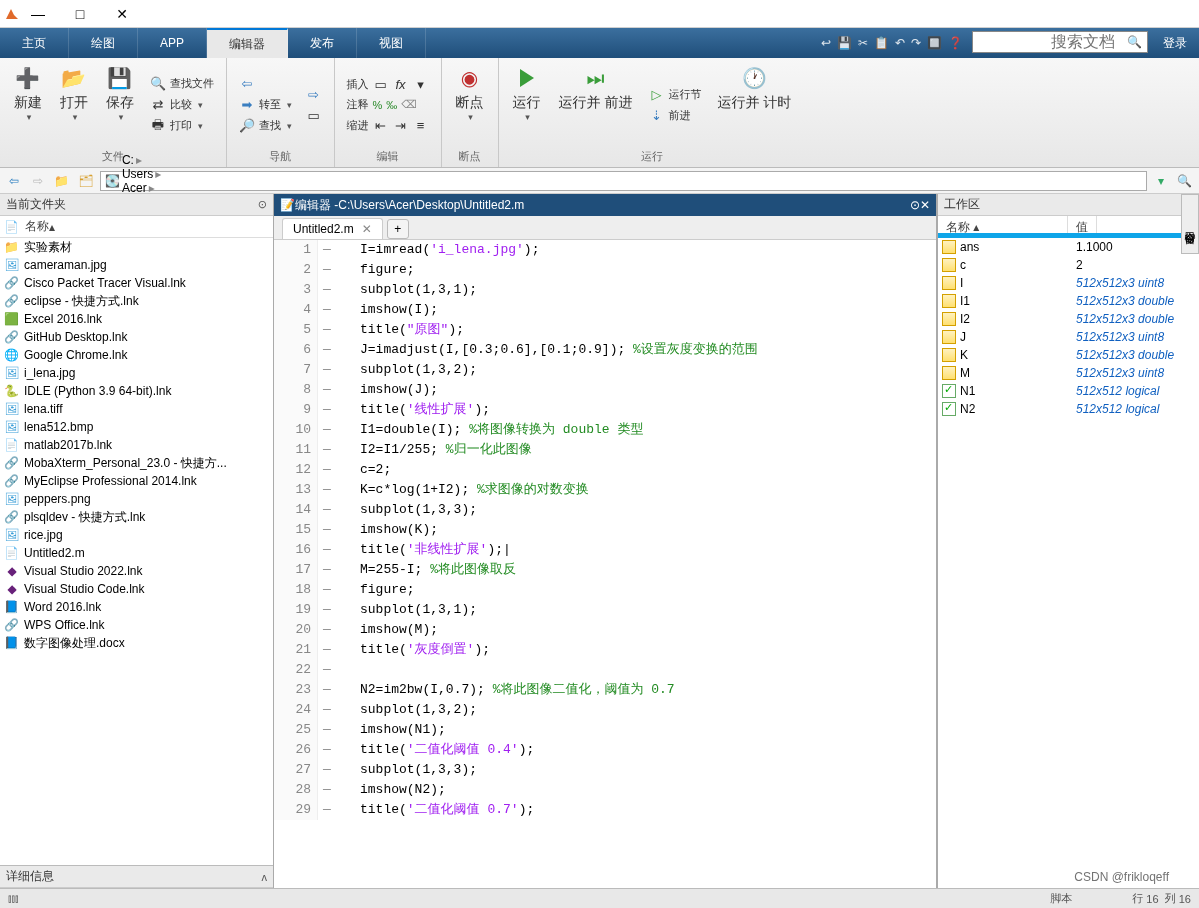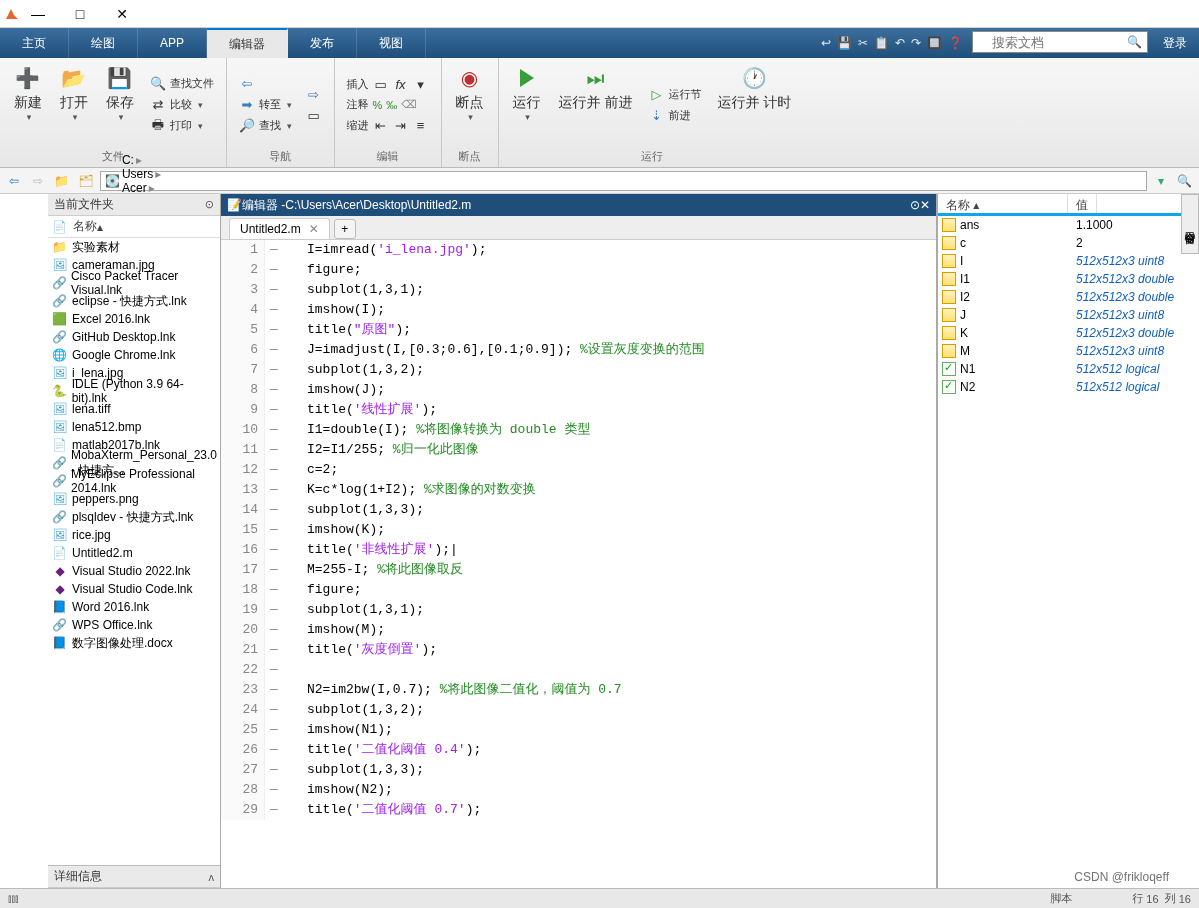--- a/index.html
+++ b/index.html
@@ -9,21 +9,21 @@
 .titlebar .title { flex:1; color:#333; }
 .titlebar .winbtns { display:flex; gap:18px; padding-right:6px;}
 .titlebar .winbtns span { width:24px; text-align:center; font-size:14px; cursor:default;}
 .ribbon-tabs { height:30px; background:linear-gradient(#3b6f9e,#1f4e7a); display:flex; align-items:stretch;}
 .ribbon-tabs .tab { padding:0 22px; color:#fff; display:flex; align-items:center; cursor:pointer; border-right:1px solid rgba(255,255,255,.15);}
 .ribbon-tabs .tab.active { background:#e8e8e8; color:#333; border-top:2px solid #0078d7;}
 .ribbon-tabs .spacer { flex:1;}
 .ribbon-tabs .qat { display:flex; align-items:center; gap:6px; padding:0 6px; color:#fff;}
 .ribbon-tabs .qat span { opacity:.85;}
 .ribbon-tabs .search { display:flex; align-items:center; background:#fff; margin:3px; border:1px solid #888; height:22px;}
-.ribbon-tabs .search input { border:none; outline:none; width:150px; padding:0 19px; font-size:13px;}
+.ribbon-tabs .search input { border:none; outline:none; width:150px; padding:0 8px; font-size:16px;text-align:right;}
 .ribbon-tabs .search .sbtn { width:24px; text-align:center; color:#2a5e8e;}
 .ribbon-tabs .login { color:#fff; padding:0 12px; display:flex; align-items:center;}
 .toolstrip { height:110px; background:linear-gradient(#f7f7f7,#e7e7e7); border-bottom:1px solid #bbb; display:flex;}
 .tgroup { border-right:1px solid #c8c8c8; padding:4px 8px 0 8px; display:flex; flex-direction:column;}
 .tgroup .row { display:flex; gap:6px; flex:1;}
 .tgroup .glabel { text-align:center; color:#666; font-size:11px; padding:2px 0 3px; }
 .bigbtn { display:flex; flex-direction:column; align-items:center; gap:2px; padding:2px 6px; cursor:pointer; min-width:40px;}
 .bigbtn .ico { width:28px; height:28px; display:flex; align-items:center; justify-content:center; font-size:20px;}
 .bigbtn .lbl { font-size:14px; color:#333; text-align:center; line-height:1.15;}
 .smallbtns { display:flex; flex-direction:column; gap:3px; justify-content:center;}
@@ -33,21 +33,21 @@
 .addrbar { height:26px; background:#f4f4f4; border-bottom:1px solid #ccc; display:flex; align-items:center; padding:0 4px; gap:4px;}
 .addrbar .navico { width:20px; text-align:center; color:#3a6; cursor:pointer;}
 .addrbar .pathbox { flex:1; height:20px; background:#fff; border:1px solid #aaa; display:flex; align-items:center; padding:0 4px; gap:2px;}
 .addrbar .crumb { display:flex; align-items:center; gap:2px; font-size:12px;}
 .addrbar .crumb .sep { color:#888;}
 .main { display:flex; height:calc(908px - 28px - 30px - 110px - 26px - 20px);}
 .panel { display:flex; flex-direction:column; background:#fff; border-right:1px solid #aaa;}
 .panel-hdr { height:22px; background:#eaeaea; border-bottom:1px solid #ccc; display:flex; align-items:center; padding:0 6px; font-size:12px; color:#333;}
 .panel-hdr .sp { flex:1;}
 .panel-hdr .hico { font-size:11px; color:#555; margin-left:6px; cursor:pointer;}
-.left { width:221px;padding-left:48px;}
+.left { width:274px;}
 .filetbl-hdr { height:22px; border-bottom:1px solid #ddd; display:flex; align-items:center; padding-left:22px; color:#444;}
 .filelist { overflow:auto; flex:1;}
 .filelist .frow { display:flex; align-items:center; height:18px; padding:0 4px; gap:4px; cursor:default;}
 .filelist .fico { width:16px; height:16px; display:inline-flex; align-items:center; justify-content:center; font-size:12px;}
 .details { border-top:1px solid #bbb;}
 .center { flex:1; display:flex; flex-direction:column; min-width:0;}
 .editor-hdr { height:22px; background:#1f4e7a; color:#fff; display:flex; align-items:center; padding:0 6px;}
 .editor-hdr .sp{flex:1;}
 .editor-hdr .hico{color:#fff;}
 .tabbar { height:24px; background:#eee; border-bottom:1px solid #ccc; display:flex; align-items:flex-end; padding-left:8px; gap:2px;}
@@ -56,21 +56,21 @@
 .tabbar .plus { width:22px; height:20px; border:1px solid #bbb; background:#f4f4f4; text-align:center; line-height:18px; margin-left:2px; margin-bottom:0; cursor:pointer; border-radius:3px;}
 .code { flex:1; overflow:auto; background:#fff; font-family:Consolas,"Courier New",monospace; font-size:13px; line-height:20px;}
 .cline { display:flex; white-space:pre;}
 .gutter { width:44px; text-align:right; padding-right:6px; color:#888; background:#fafafa; border-right:1px solid #eee; user-select:none;}
 .fold { width:18px; text-align:center; color:#888; user-select:none;}
 .ctxt { padding-left:24px;}
 .str { color:#a020f0;}
 .cmt { color:#228b22;}
 .fn { color:#000;}
 .right { width:262px; border-left:1px solid #aaa; border-right:none;}
-.wktbl-hdr { height:22px; border-bottom:3px solid #0ea5e9; display:flex;}
+.wktbl-hdr { height:22px; border-bottom:5px solid #0ea5e9; display:flex;}
 .wktbl-hdr .col { padding:3px 8px; border-right:1px solid #ddd; color:#444;}
 .wktbl-hdr .col:first-child { width:130px;}
 .wkrow { display:flex; height:18px; align-items:center;}
 .wkrow .c1 { width:130px; padding-left:4px; display:flex; align-items:center; gap:4px;}
 .wkrow .c2 { padding-left:8px;text-align:center;}
 .vico { width:14px; height:14px; border:1px solid #d4a000; background:linear-gradient(#fff2c0,#ffe070); display:inline-block;}
 .vico.chk { border-color:#6a6; background:#fff; position:relative;}
 .vico.chk::after{content:"✓"; color:#0a0; font-size:11px; position:absolute; top:-2px; left:1px;}
 .vblue { color:#1060c0; font-style:italic;}
 .statusbar { height:20px; background:#e8e8e8; border-top:1px solid #bbb; display:flex; align-items:center; padding:0 8px; font-size:11px; color:#555;}
@@ -429,20 +429,25 @@
         <div class="cline"><span class="gutter">24</span><span class="fold">—</span><span class="ctxt"><span class="">subplot(1,3,2);</span></span></div>
         <div class="cline"><span class="gutter">25</span><span class="fold">—</span><span class="ctxt"><span class="">imshow(N1);</span></span></div>
         <div class="cline"><span class="gutter">26</span><span class="fold">—</span><span class="ctxt"><span class="">title(</span><span class="str">'二值化阈值 0.4'</span><span class="">);</span></span></div>
         <div class="cline"><span class="gutter">27</span><span class="fold">—</span><span class="ctxt"><span class="">subplot(1,3,3);</span></span></div>
         <div class="cline"><span class="gutter">28</span><span class="fold">—</span><span class="ctxt"><span class="">imshow(N2);</span></span></div>
         <div class="cline"><span class="gutter">29</span><span class="fold">—</span><span class="ctxt"><span class="">title(</span><span class="str">'二值化阈值 0.7'</span><span class="">);</span></span></div>
       </div>
   </div>
 
   <div class="panel right">
+    <div class="panel-hdr">
+      <span>工作区</span>
+      <span class="sp"></span>
+      <span class="hico">⊙</span>
+    </div>
     <div class="wktbl-hdr">
       <div class="col">名称 ▴</div>
       <div class="col">值</div>
     </div>
     <div id="wklist">
         <div class="wkrow">
           <span class="c1">
             <span class="vico"></span>
             <span>ans</span>
           </span>

